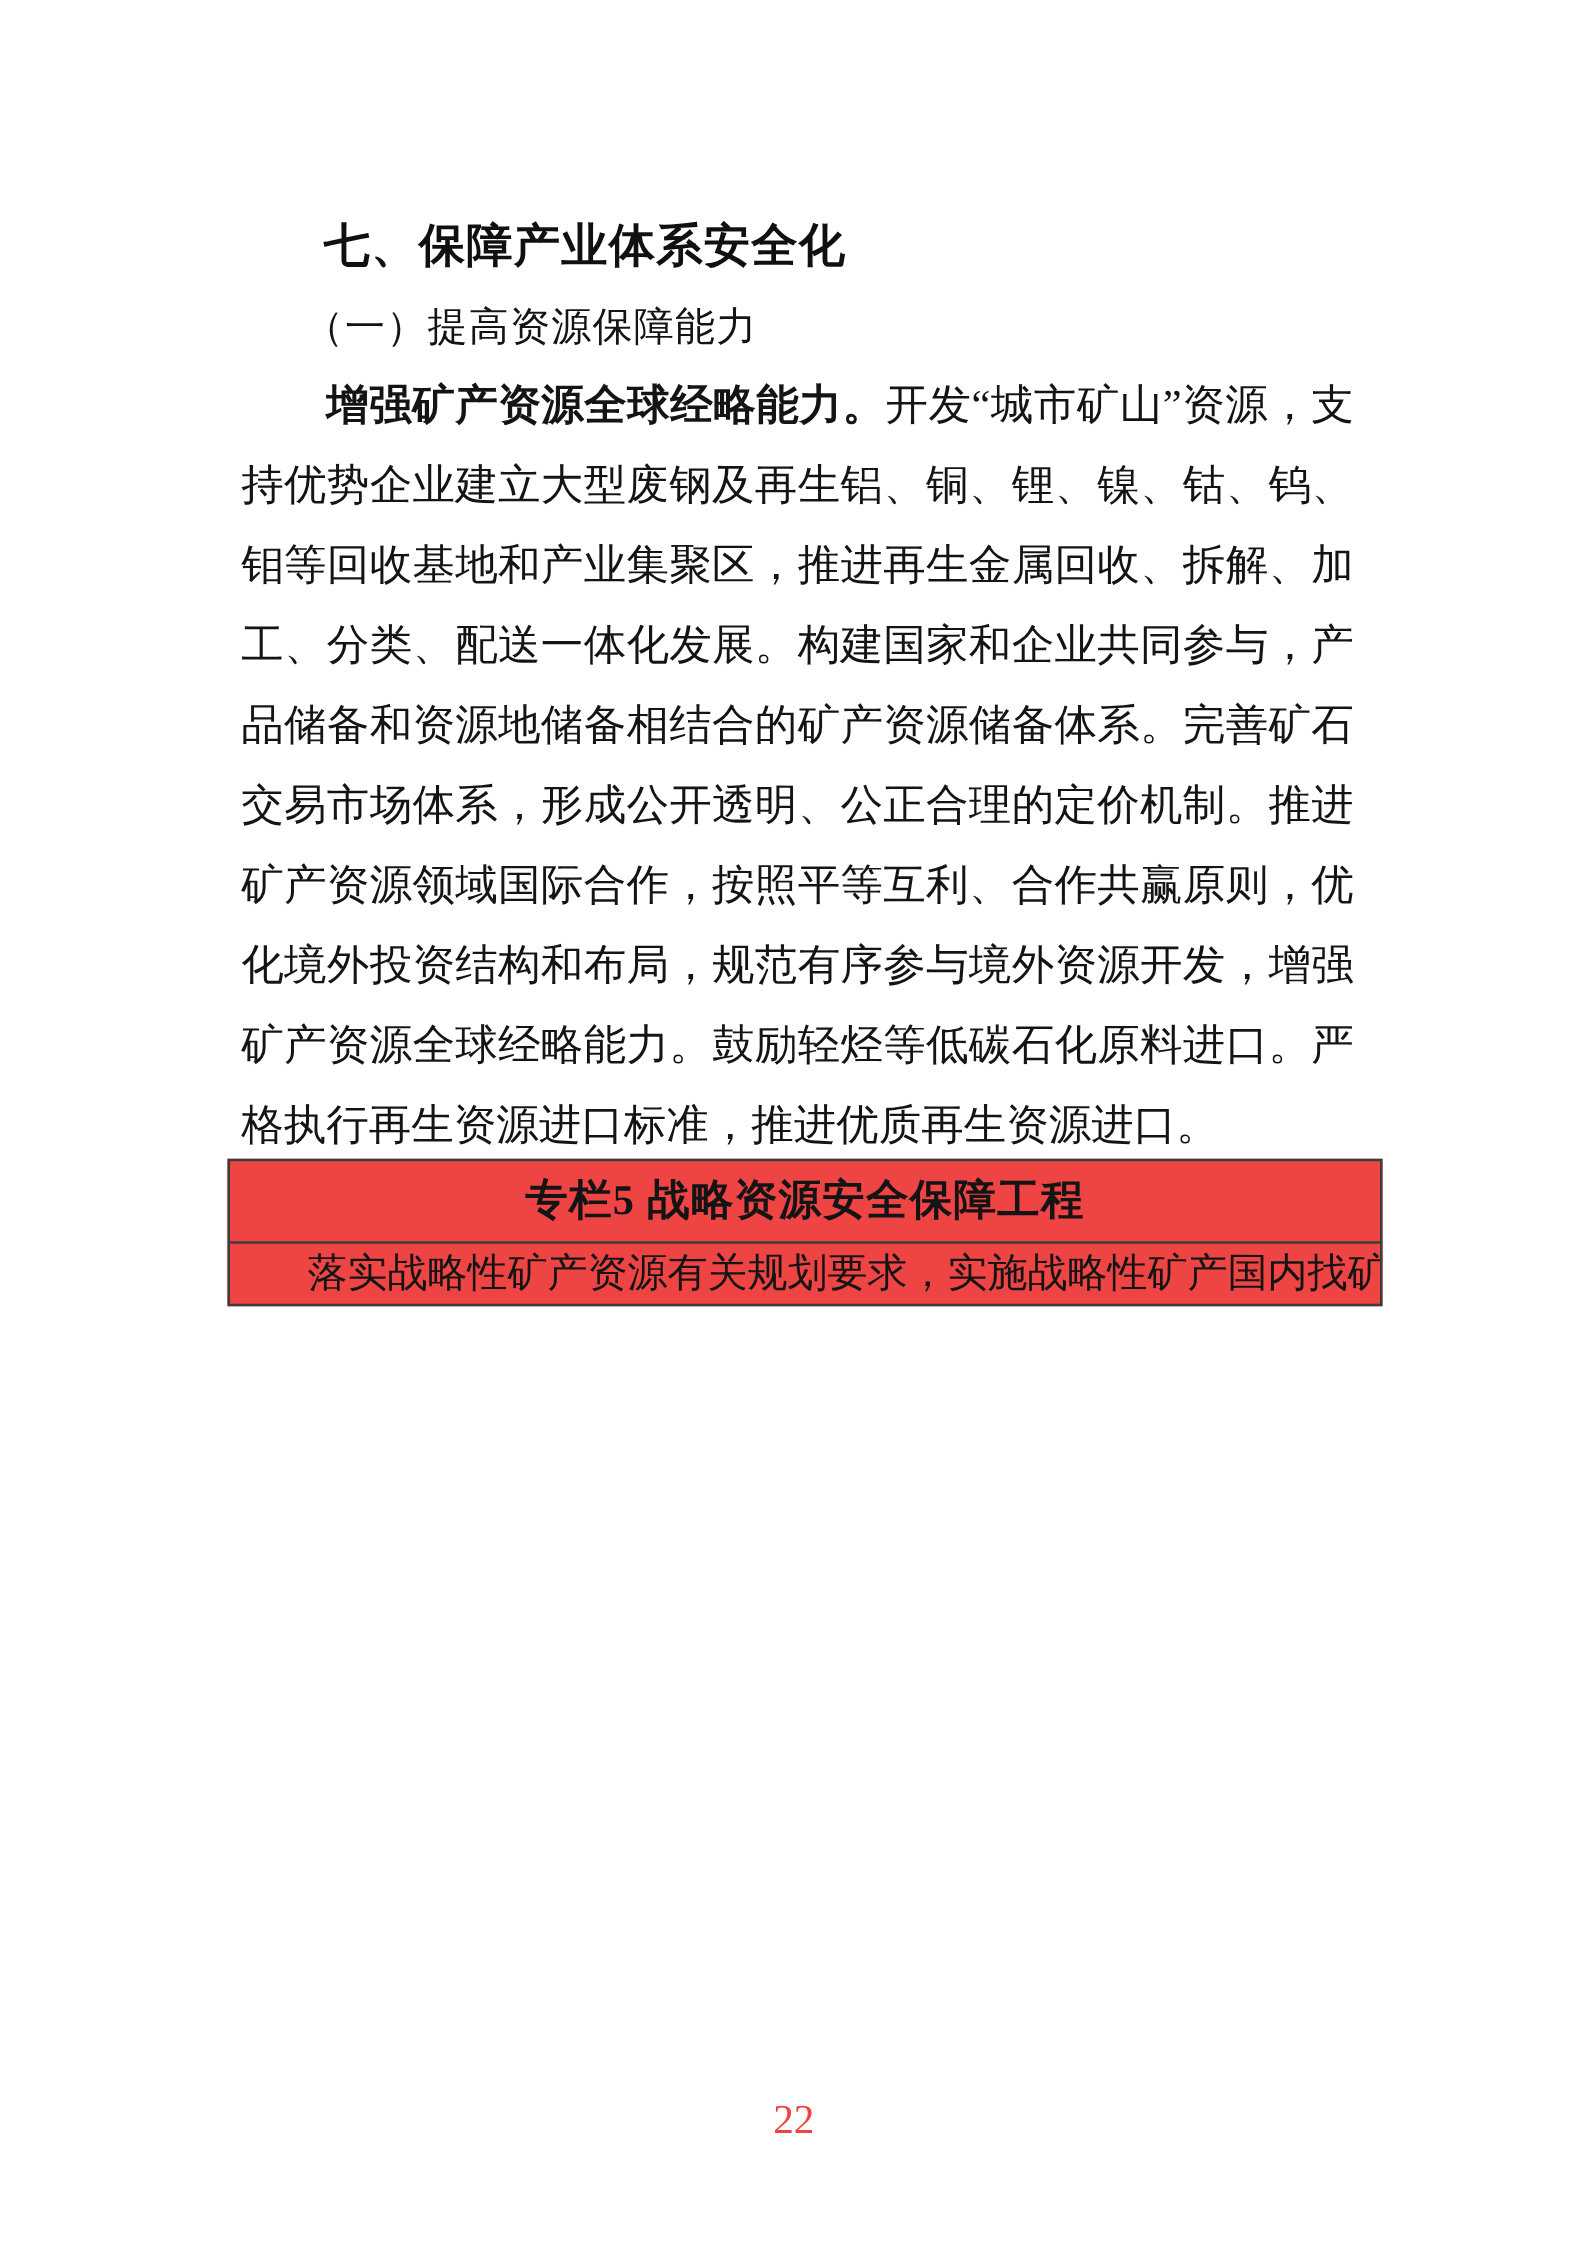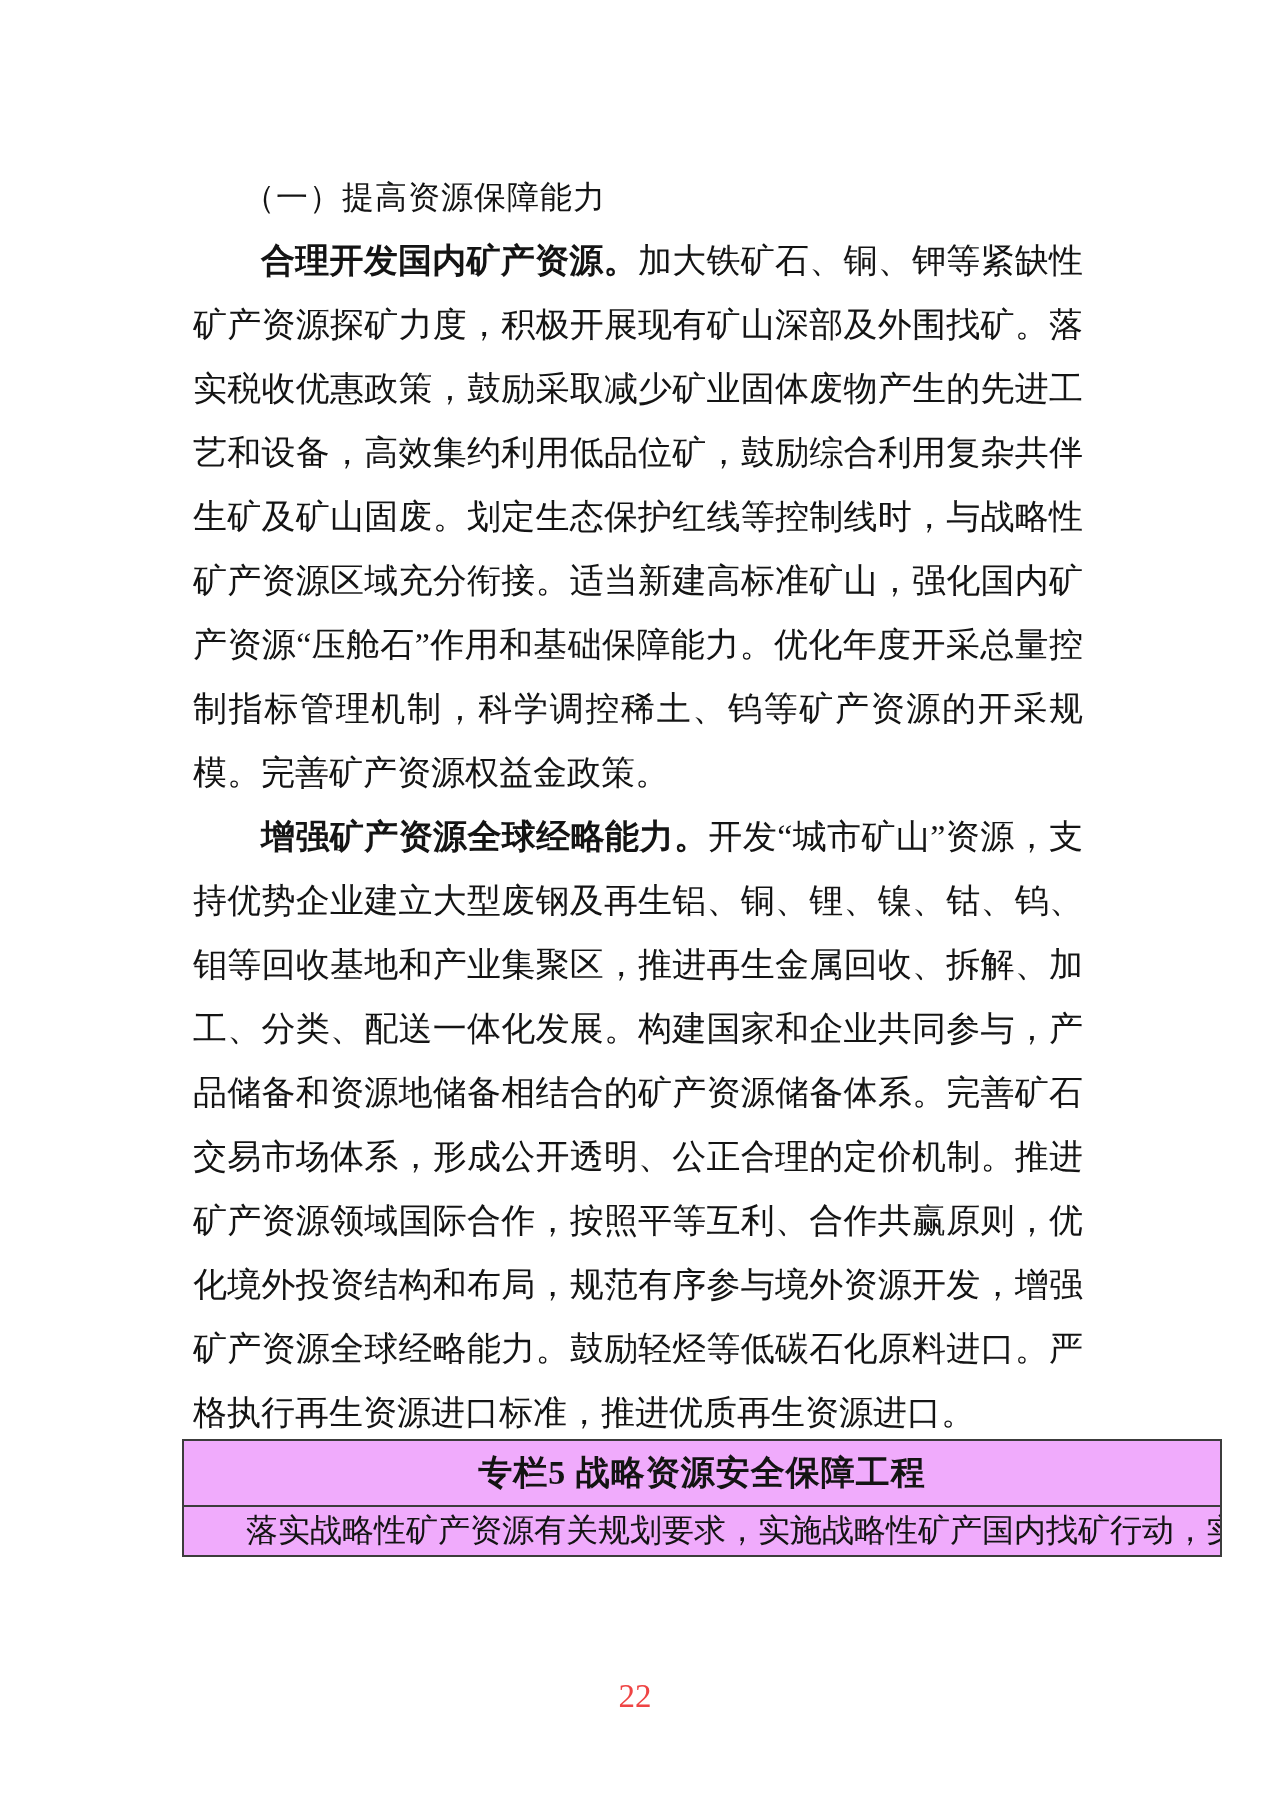--- a/index.html
+++ b/index.html
@@ -43,23 +43,23 @@
     text-align:justify;
     text-justify:inter-character;
     text-indent:68px;
     letter-spacing:0;
   }
   .para .lead{font-weight:700;}
   .panel{
     box-sizing:border-box;
     position:relative;
     margin:-6px 0 0 -11px;
-    width:1040px;
+    width:924px;
     border:2px solid #3c3c3c;
-    background:#f0abfc;
+    background:#ef4444;
   }
   .panel-title{
     height:64px;
     line-height:64px;
     text-align:center;
     font-weight:700;
     font-size:34px;
     border-bottom:2px solid #3c3c3c;
     letter-spacing:1px;
   }
@@ -91,22 +91,22 @@
     font-size:33px;
     line-height:1;
     color:#ef4444;
   }
 </style>
 </head>
 <body>
 
 <div class="page">
   <div class="text-column">
+    <h1 class="sec-heading">七、保障产业体系安全化</h1>
     <h2 class="subsec-heading">（一）提高资源保障能力</h2>
-    <p class="para"><span class="lead">合理开发国内矿产资源。</span><span>加大铁矿石、铜、钾等紧缺性矿产资源探矿力度，积极开展现有矿山深部及外围找矿。落实税收优惠政策，鼓励采取减少矿业固体废物产生的先进工艺和设备，高效集约利用低品位矿，鼓励综合利用复杂共伴生矿及矿山固废。划定生态保护红线等控制线时，与战略性矿产资源区域充分衔接。适当新建高标准矿山，强化国内矿产资源“压舱石”作用和基础保障能力。优化年度开采总量控制指标管理机制，科学调控稀土、钨等矿产资源的开采规模。完善矿产资源权益金政策。</span></p>
     <p class="para"><span class="lead">增强矿产资源全球经略能力。</span><span>开发“城市矿山”资源，支持优势企业建立大型废钢及再生铝、铜、锂、镍、钴、钨、钼等回收基地和产业集聚区，推进再生金属回收、拆解、加工、分类、配送一体化发展。构建国家和企业共同参与，产品储备和资源地储备相结合的矿产资源储备体系。完善矿石交易市场体系，形成公开透明、公正合理的定价机制。推进矿产资源领域国际合作，按照平等互利、合作共赢原则，优化境外投资结构和布局，规范有序参与境外资源开发，增强矿产资源全球经略能力。鼓励轻烃等低碳石化原料进口。严格执行再生资源进口标准，推进优质再生资源进口。</span></p>
     <div class="panel">
       <div class="panel-title">专栏5 战略资源安全保障工程</div>
       <div class="panel-body">落实战略性矿产资源有关规划要求，实施战略性矿产国内找矿行动，实现找</div>
     </div>
   </div>
 
 
   <div class="page-number">22</div>
 </div>

